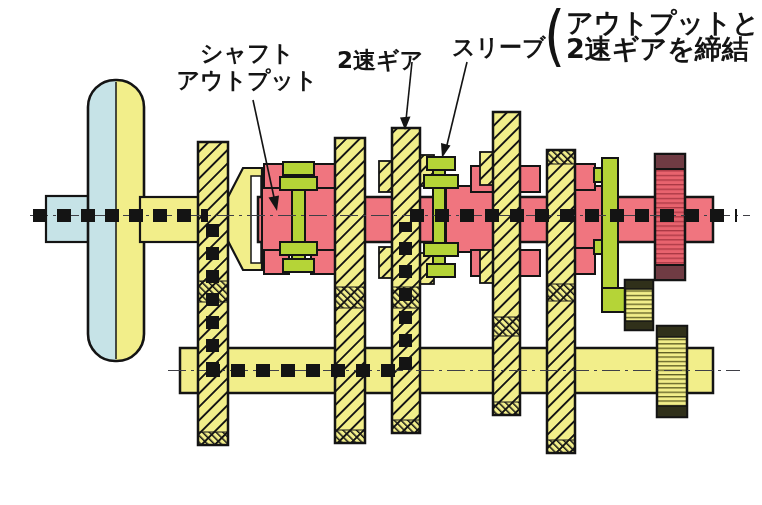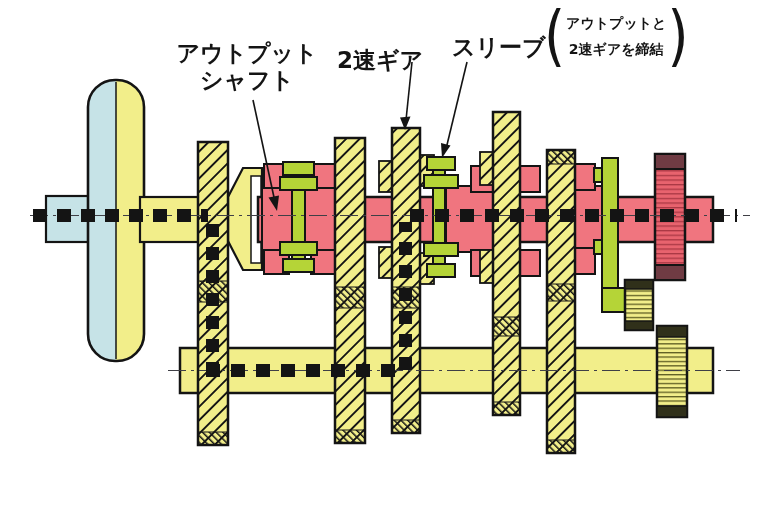--- a/index.html
+++ b/index.html
@@ -4,21 +4,21 @@
 <style>
   html,body{margin:0;padding:0;background:#fff;}
   .stage{
     position:relative;width:762px;height:505px;background:#fff;overflow:hidden;
     font-family:"DejaVu Sans","Liberation Sans",sans-serif;color:var(--ink,#141414);
   }
   .stage svg{position:absolute;left:0;top:0;}
   .lbl{position:absolute;font-weight:600;font-size:23px;line-height:27px;white-space:nowrap;color:var(--ink,#141414);}
   .lbl.center{text-align:center;}
   .note{position:absolute;display:flex;align-items:center;color:var(--ink,#141414);}
-  .note-lines{font-weight:600;font-size:14px;line-height:26px;text-align:center;white-space:nowrap;}
+  .note-lines{font-weight:600;font-size:27px;line-height:26px;text-align:left;white-space:nowrap;}
   .paren{font-size:54px;font-weight:400;line-height:1;transform:scaleY(1.22);display:inline-block;padding:0 1px;}
 </style>
 </head>
 <body>
 
 <div class="stage">
 <svg width="762" height="505" viewBox="0 0 762 505">
   <defs>
     <pattern id="pHatch" patternUnits="userSpaceOnUse" width="9.5" height="9.5" patternTransform="rotate(45)">
       <rect width="9.5" height="9.5" fill="var(--yellow)"></rect>
@@ -170,22 +170,22 @@
     <line x1="253" y1="100" x2="275" y2="202"></line>
     <polygon points="277,211 268.5,197.5 279,195.5" stroke="none"></polygon>
     <line x1="412" y1="62" x2="406" y2="120"></line>
     <polygon points="405,130 400,117.5 410.5,116.5" stroke="none"></polygon>
     <line x1="467" y1="62" x2="446" y2="149"></line>
     <polygon points="442,158 441,143 450.5,145.5" stroke="none"></polygon>
   </g>
 </svg>
 
   <div class="lbl center" style="left:168px;top:40px;width:158px;">
+    <div>シャフト</div>
     <div>アウトプット</div>
-    <div>シャフト</div>
   </div>
   <div class="lbl" style="left:337px;top:47px;">2速ギア</div>
   <div class="lbl" style="left:452px;top:34px;">スリーブ</div>
   <div class="note" style="left:543px;top:9px;">
     <span class="paren">(</span>
     <div class="note-lines">
       <div>アウトプットと</div>
       <div>2速ギアを締結</div>
     </div>
     <span class="paren">)</span>

